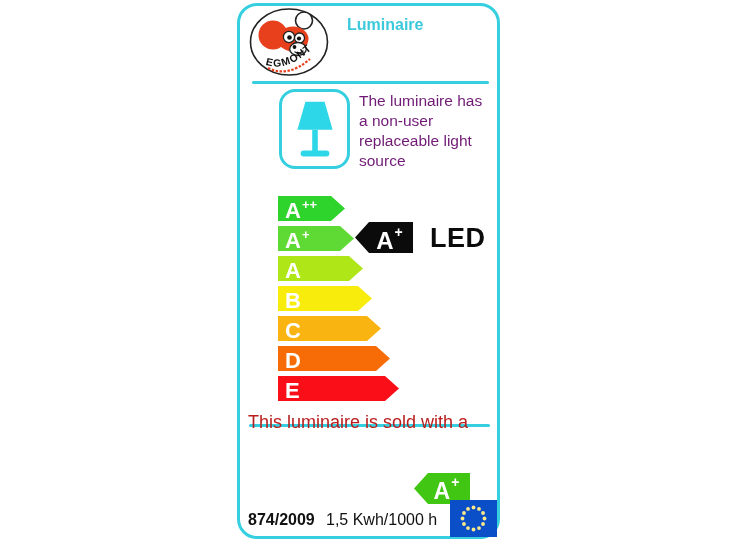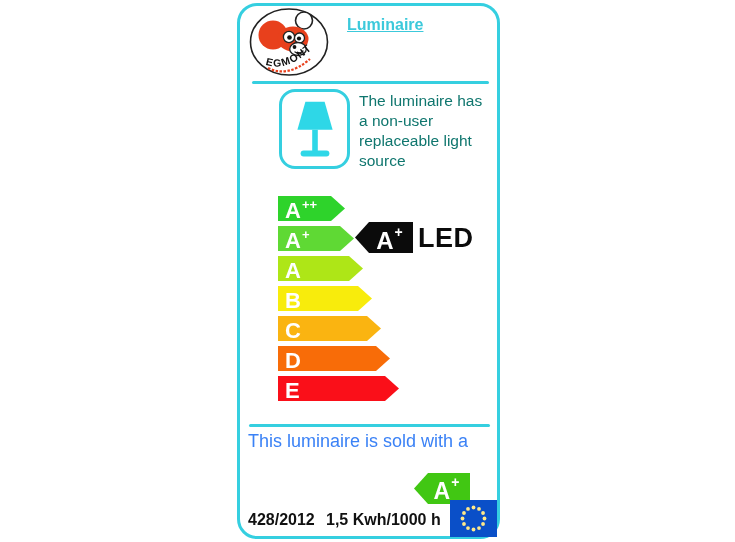--- a/index.html
+++ b/index.html
@@ -3,59 +3,59 @@
 <meta charset="utf-8">
 <style>
   html,body{margin:0;padding:0;background:#ffffff;}
   body{width:735px;height:542px;position:relative;font-family:"Liberation Sans",sans-serif;overflow:hidden;}
   .label{
     position:absolute;left:237px;top:3px;width:263px;height:536px;
     box-sizing:border-box;border:3px solid #35cfe0;border-radius:20px;
     background:#ffffff;
   }
   .logo{position:absolute;left:8px;top:1px;width:82px;height:72px;}
-  .header{position:absolute;left:107px;top:8px;color:#3cc9db;font-weight:bold;font-size:16px;line-height:21px;white-space:nowrap;text-decoration:underline;}
+  .header{position:absolute;left:107px;top:8px;color:#3cc9db;font-weight:bold;font-size:16px;line-height:21px;white-space:nowrap;}
   .rule{position:absolute;background:#35cfe0;height:3px;border-radius:2px;}
   .rule-top{left:12px;top:75px;width:237px;}
   .rule-bottom{left:9px;top:418px;width:241px;height:3px;}
   .lampbox{
     position:absolute;left:39px;top:83px;width:71px;height:80px;box-sizing:border-box;
     border:3px solid #35cfe0;border-radius:16px;background:#fff;
     display:flex;align-items:center;justify-content:center;
   }
-  .info{position:absolute;left:119px;top:85px;width:136px;font-size:15.5px;line-height:20px;color:#0f766e;}
+  .info{position:absolute;left:119px;top:85px;width:136px;font-size:15.5px;line-height:20px;color:#701a75;}
   .scale{position:absolute;left:38px;top:190px;}
   .arrow-row{
     height:25px;margin-bottom:5px;position:relative;
     clip-path:polygon(0 0, calc(100% - 14px) 0, 100% 50%, calc(100% - 14px) 100%, 0 100%);
     display:flex;align-items:center;
   }
   .arrow-letter{
     color:#ffffff;font-weight:bold;font-size:22px;line-height:25px;padding-left:7px;
     font-family:"Liberation Sans",sans-serif;
   }
   .arrow-letter sup{font-size:13px;position:relative;top:-1px;left:1px;}
   .rating-arrow{
     position:absolute;left:115px;top:216px;width:58px;height:31px;
     clip-path:polygon(0 50%, 14px 0, 100% 0, 100% 100%, 14px 100%);
     display:flex;align-items:center;justify-content:center;
   }
   .rating-arrow .arrow-letter{font-size:24px;padding-left:10px;}
   .rating-arrow .arrow-letter sup{font-size:14px;top:-3px;}
-  .led-text{position:absolute;left:178px;top:217px;font-size:27px;font-weight:bold;color:#0b0b0b;letter-spacing:0.5px;}
-  .footer-text{position:absolute;left:8px;top:423px;font-size:18px;line-height:24px;color:#3b82f6;white-space:nowrap;}
+  .led-text{position:absolute;left:190px;top:217px;font-size:27px;font-weight:bold;color:#0b0b0b;letter-spacing:0.5px;}
+  .footer-text{position:absolute;left:8px;top:404px;font-size:18px;line-height:24px;color:#b91c1c;white-space:nowrap;}
   .class-arrow{
     position:absolute;left:174px;top:467px;width:56px;height:31px;
     clip-path:polygon(0 50%, 14px 0, 100% 0, 100% 100%, 14px 100%);
     display:flex;align-items:center;justify-content:center;
   }
   .class-arrow .arrow-letter{font-size:23px;padding-left:8px;}
   .class-arrow .arrow-letter sup{font-size:14px;top:-3px;}
   .reg{position:absolute;left:8px;top:505px;font-size:16px;font-weight:bold;color:#111;}
-  .consumption{position:absolute;left:86px;top:505px;font-size:16px;font-weight:bold;color:#111;}
+  .consumption{position:absolute;left:86px;top:505px;font-size:16px;font-weight:normal;color:#111;}
   .euflag{position:absolute;left:210px;top:494px;width:47px;height:37px;}
 </style>
 </head>
 <body>
 
 <div class="label">
 
   <div class="logo">
     <svg viewBox="0 0 82 72" width="82" height="72">
       <ellipse cx="41" cy="35" rx="38.5" ry="33" fill="#ffffff" stroke="#222222" stroke-width="1.6"></ellipse>
@@ -122,21 +122,21 @@
 
   <div class="rule rule-bottom"></div>
   <div class="footer-text">
     <div>This luminaire is sold with a</div>
   </div>
 
   <div class="class-arrow" id="classArrow" style="background: rgb(65, 199, 19);">
     <span class="arrow-letter"><span>A</span><sup>+</sup></span>
   </div>
 
-  <div class="reg">428/2012</div>
+  <div class="reg">874/2009</div>
   <div class="consumption">1,5 Kwh/1000 h</div>
 
   <div class="euflag">
     <svg viewBox="0 0 47 37" width="47" height="37">
       <rect x="0" y="0" width="47" height="37" fill="#0a4fc8"></rect>
       <g id="euStars" fill="#ffe98a">
           <circle cx="23.50" cy="7.50" r="1.9"></circle>
           <circle cx="29.00" cy="8.97" r="1.9"></circle>
           <circle cx="33.03" cy="13.00" r="1.9"></circle>
           <circle cx="34.50" cy="18.50" r="1.9"></circle>

